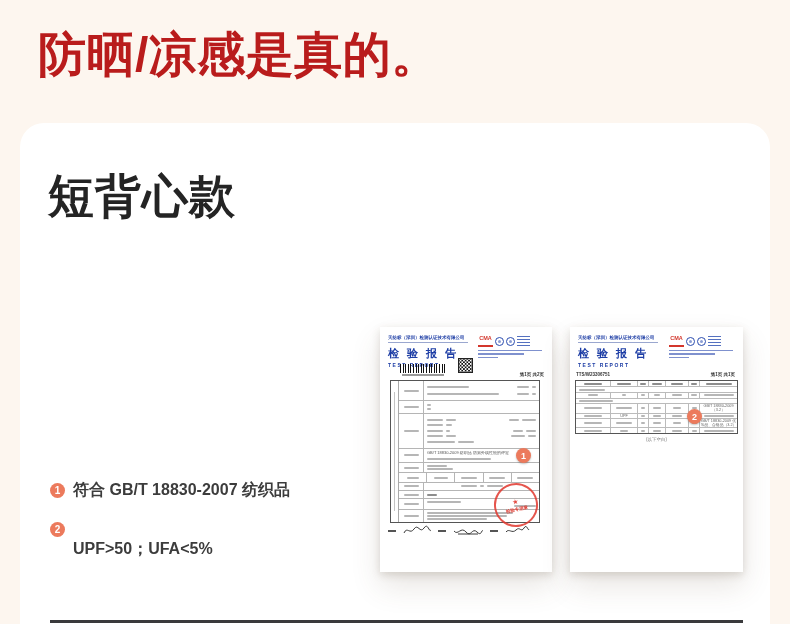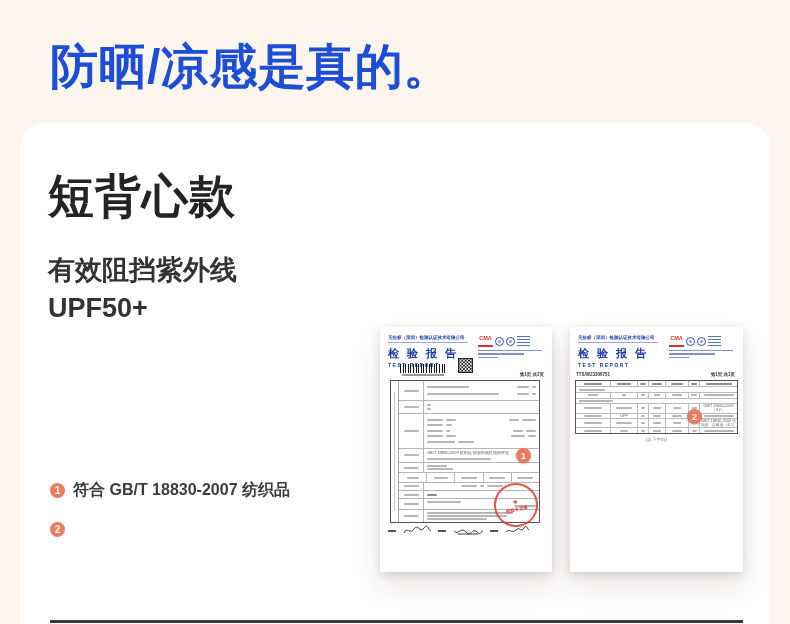--- a/index.html
+++ b/index.html
@@ -3,22 +3,22 @@
 <meta charset="utf-8">
 <style>
   html,body{margin:0;padding:0;}
   body{
     width:790px;height:624px;position:relative;overflow:hidden;
     background:#fdf6ef;
     font-family:"Liberation Sans","DejaVu Sans",sans-serif;
     -webkit-font-smoothing:antialiased;
   }
   .main-title{
-    position:absolute;left:38px;top:26px;margin:12px;
-    font-size:48px;font-weight:900;color:#1d4ed8;letter-spacing:.5px;line-height:1.2;
+    position:absolute;left:38px;top:26px;margin:0;
+    font-size:48px;font-weight:900;color:#b91c1c;letter-spacing:.5px;line-height:1.2;
   }
   .card{
     position:absolute;left:20px;top:123px;width:750px;height:501px;
     background:#ffffff;border-radius:24px 24px 0 0;
   }
   .card-heading{
     position:absolute;left:28px;top:48px;margin:0;
     font-size:46px;font-weight:800;color:#242424;line-height:1.1;letter-spacing:1px;
   }
   .card-sub{
@@ -117,30 +117,29 @@
 <body>
 
 <div>
 
   <h1 class="main-title">防晒/凉感是真的。</h1>
 
   <section class="card">
 
     <h2 class="card-heading">短背心款</h2>
 
-    <p class="card-sub"><span>有效阻挡紫外线</span><br><span>UPF50+</span></p>
 
     <div class="bullets">
       <div class="bullet">
         <span class="bnum">1</span>
         <div class="btext"><span>符合 GB/T 18830-2007 纺织品</span><br></div>
       </div>
       <div class="bullet">
         <span class="bnum">2</span>
-        <div class="btext"><br></div>
+        <div class="btext"><br><span>UPF&gt;50；UFA&lt;5%</span></div>
       </div>
     </div>
 
     <div class="paper paper1">
       <div class="p-head">
         <div class="company">天纺标（深圳）检测认证技术有限公司</div>
         <div class="company-en"></div>
         <div class="p-title">检 验 报 告</div>
         <div class="p-title-en">TEST REPORT</div>
         <div class="p-head-right">

